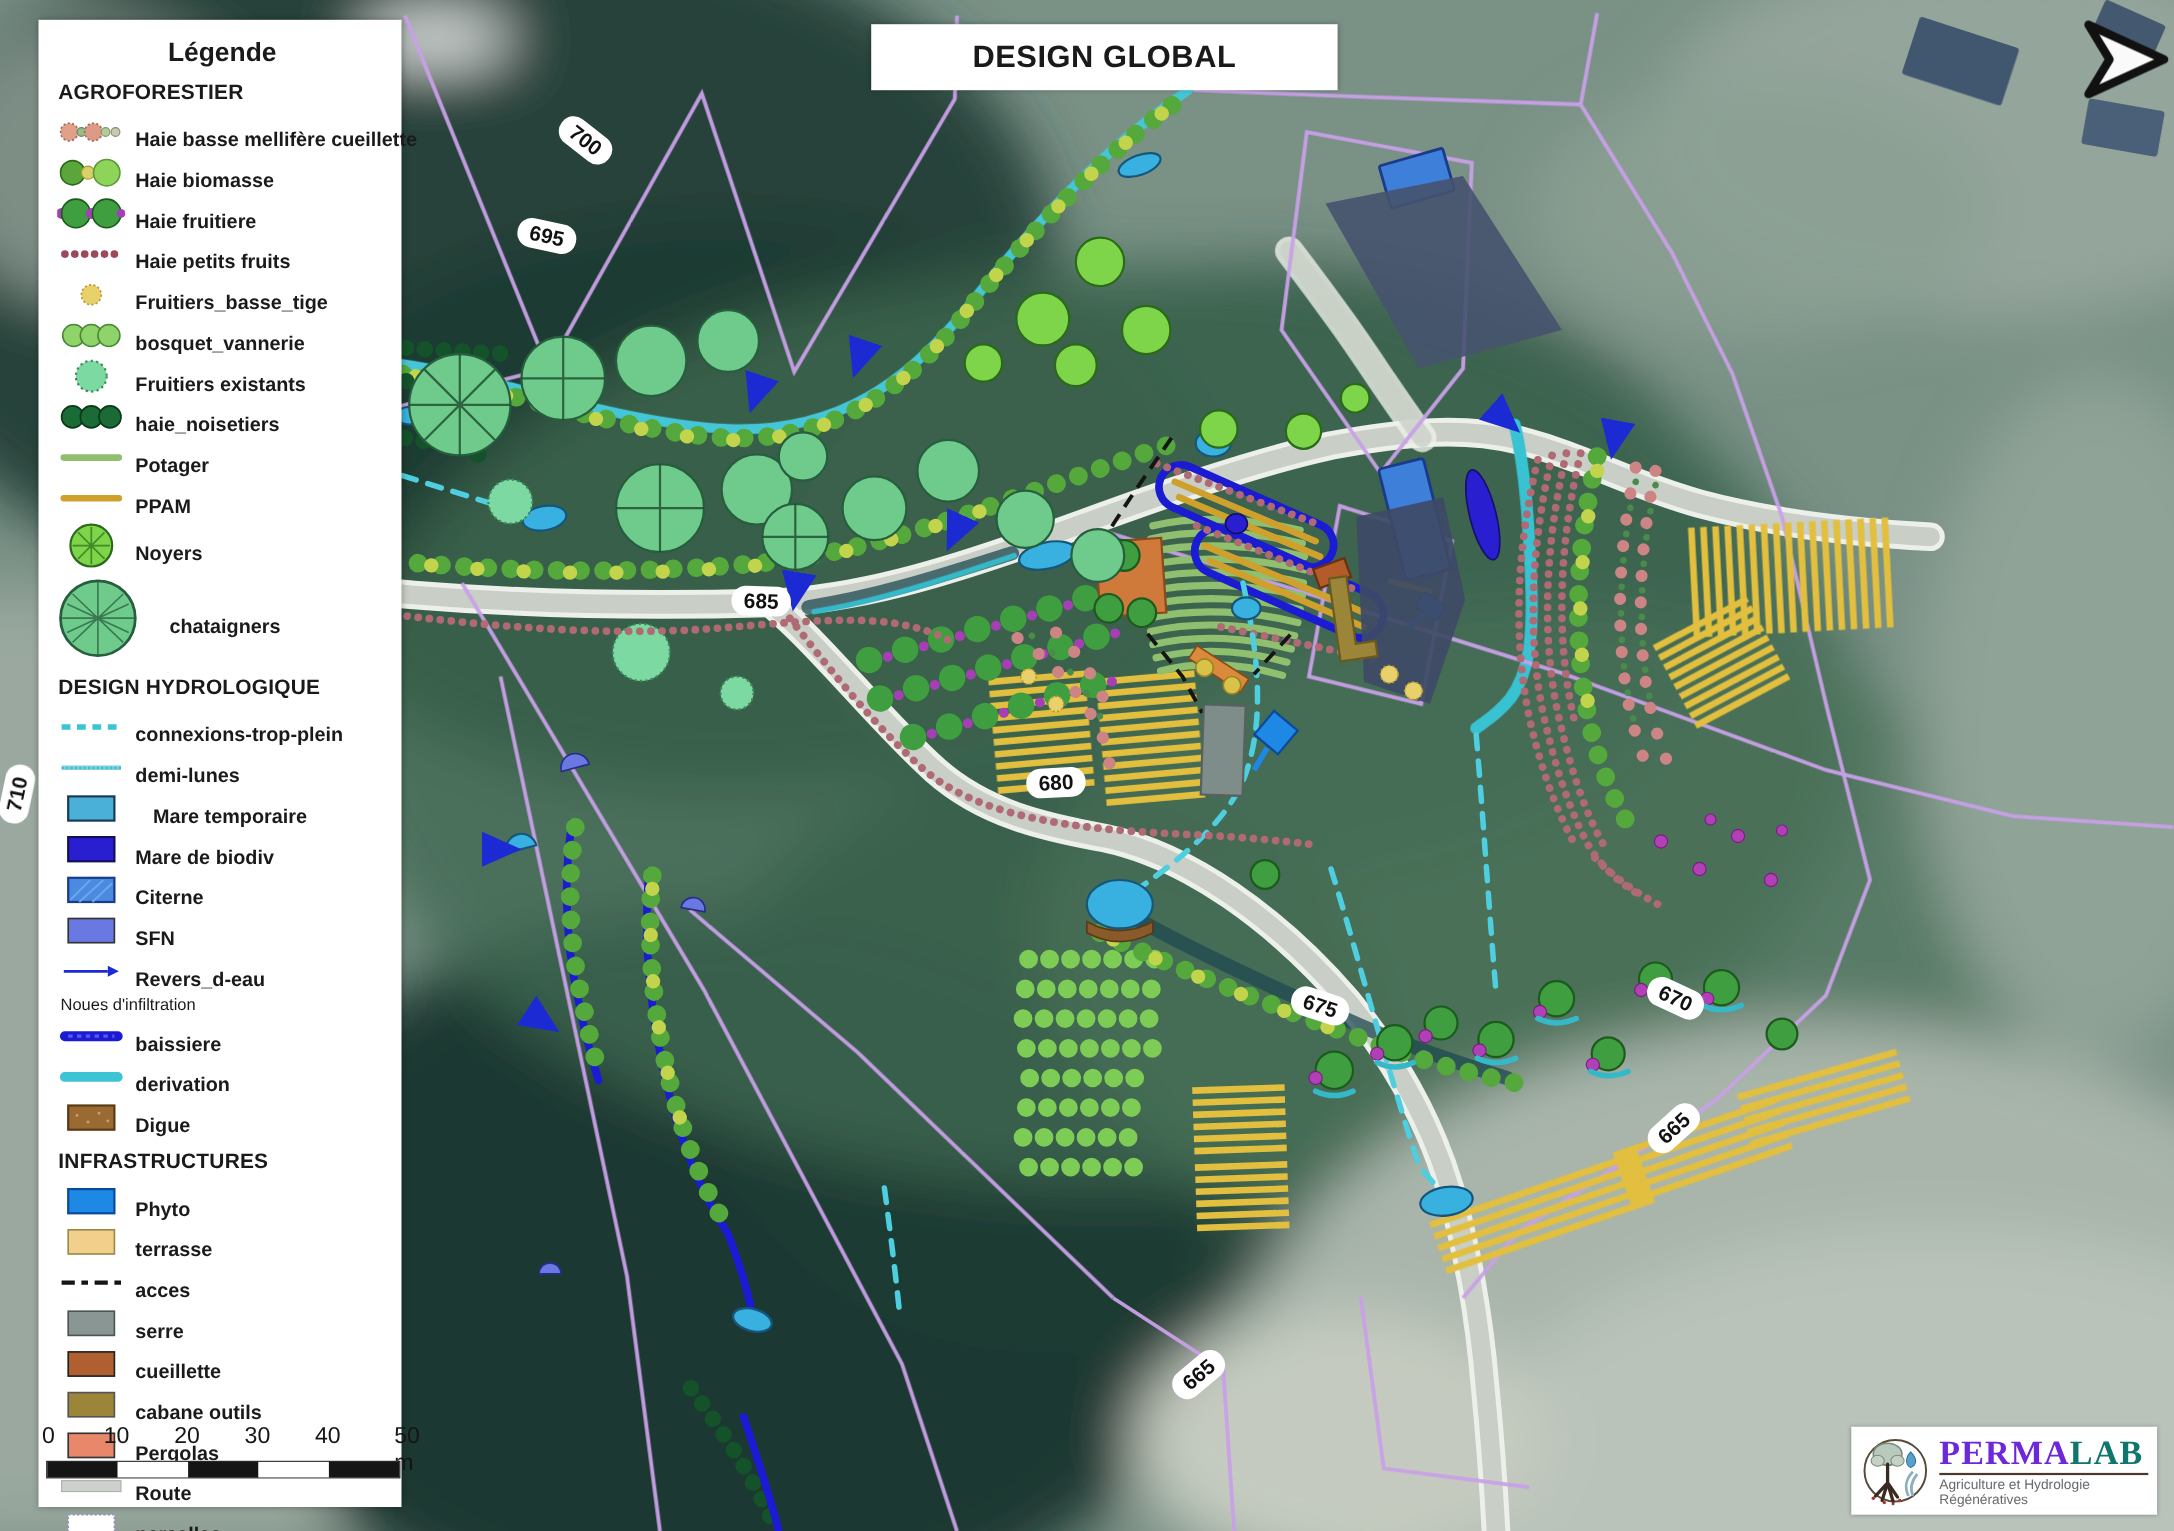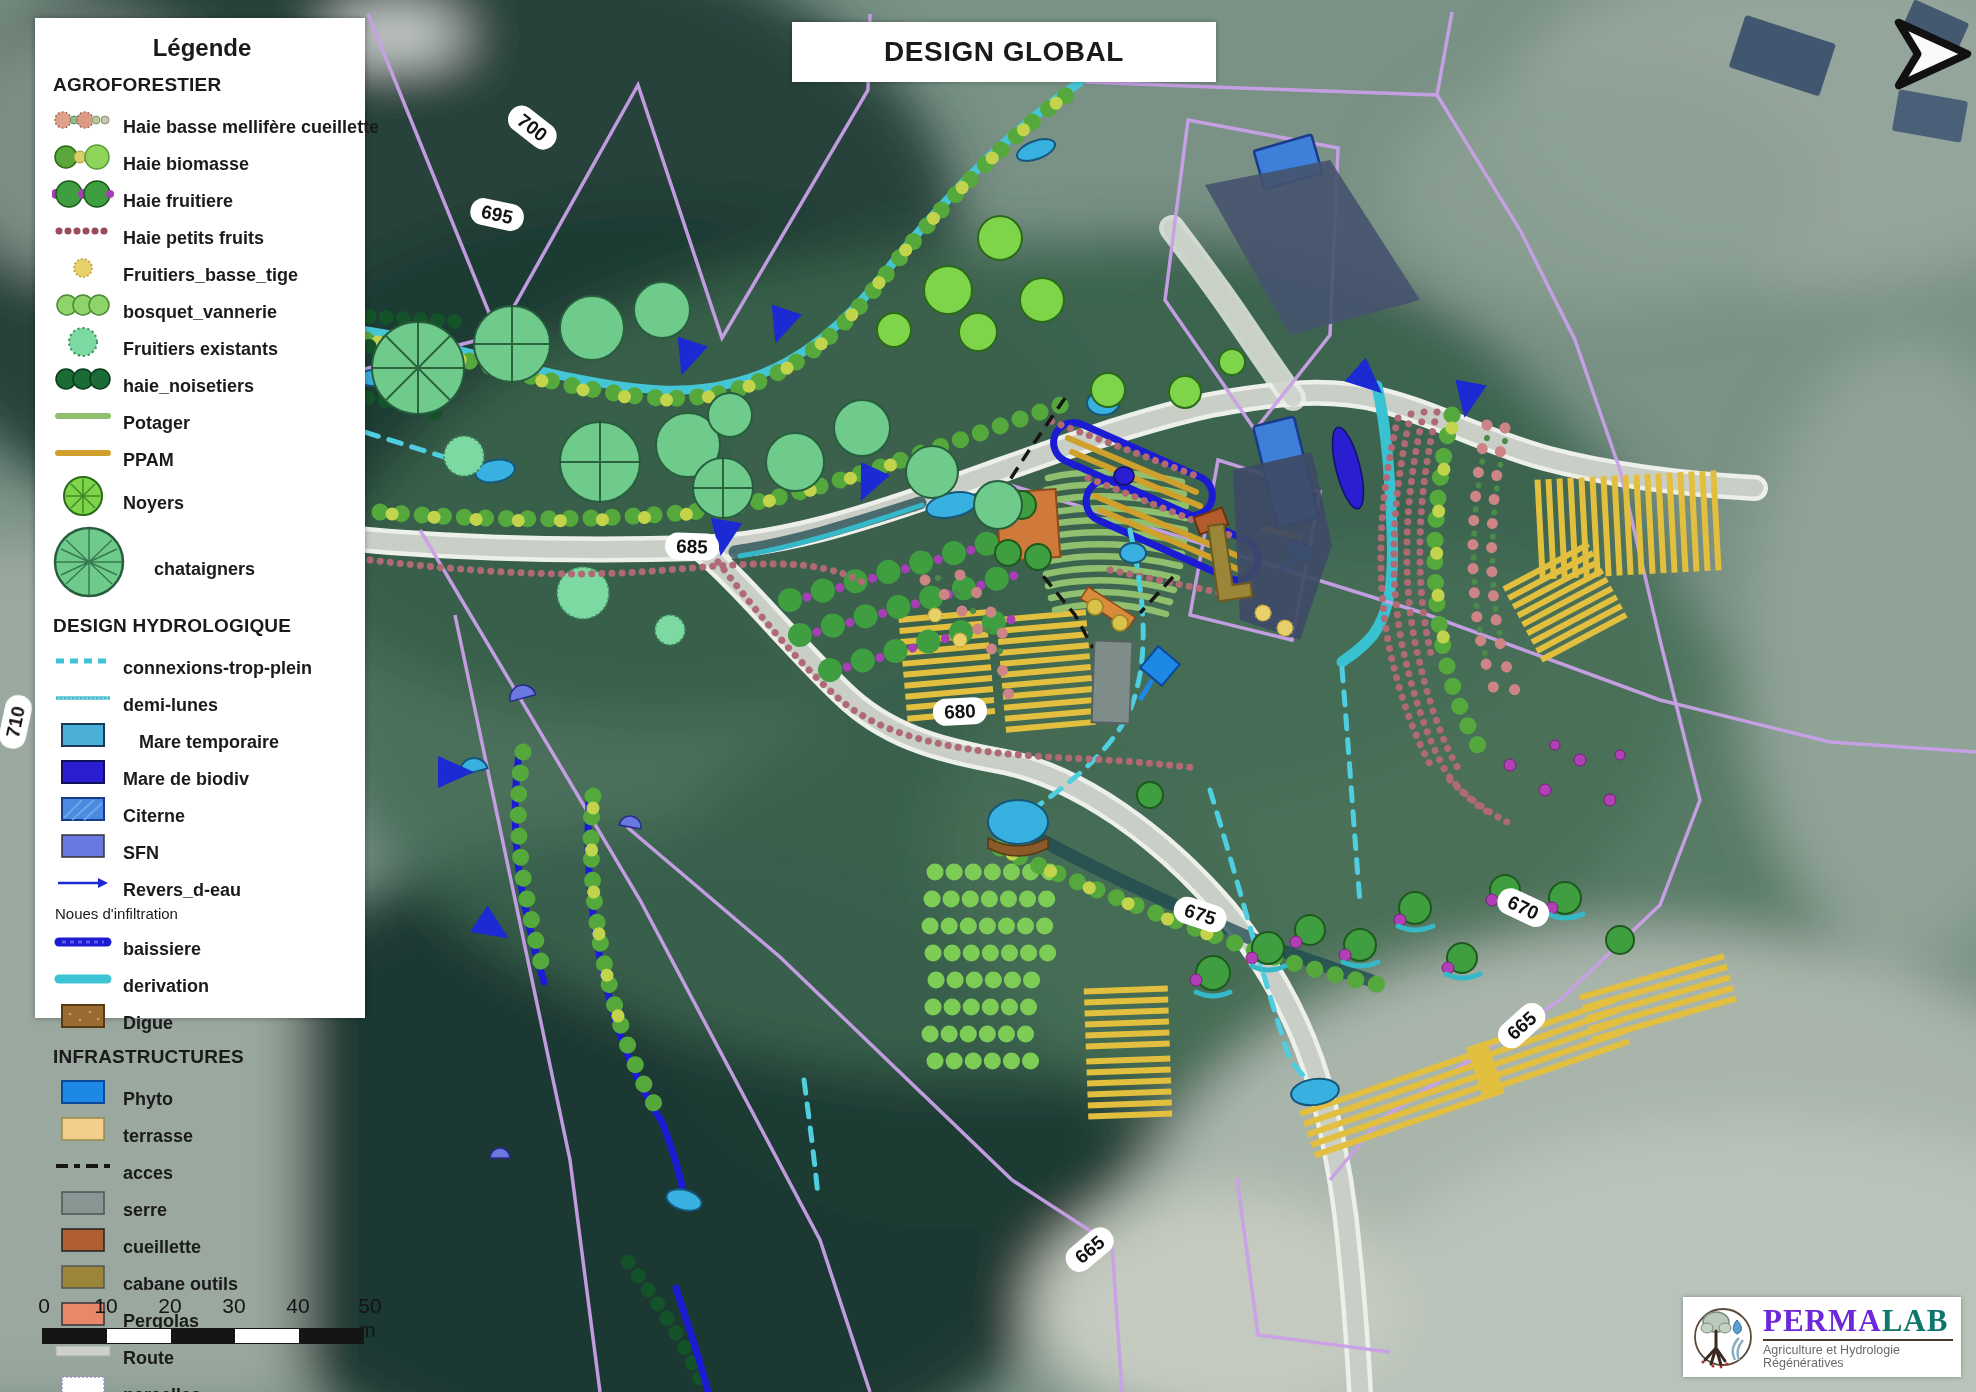--- a/index.html
+++ b/index.html
@@ -34,21 +34,21 @@
   .treeF{fill:#3f9e3f;stroke:#1d5a1d;stroke-width:2;}
   .mag{fill:#b13fb5;stroke:#7a1d80;stroke-width:1;}
   .pondT{fill:#38b0e0;stroke:#15567a;stroke-width:2;}
   .pondB{fill:#2a1fd0;stroke:#140f6a;stroke-width:1.5;}
   .sfn{fill:#6a78e2;stroke:#2a2a8a;stroke-width:1.5;}
   .ray{stroke:#1d4a2d;stroke-width:2;fill:none;opacity:.8;}
   .clabel rect{fill:#fff;}
   .clabel text{font:700 19px "Liberation Sans",sans-serif;fill:#111;text-anchor:middle;}
   .dl{stroke:#35b8c8;stroke-width:5;fill:none;stroke-linecap:round;}
   
-  .legend{position:absolute;left:35px;top:18px;width:330px;height:1000px;background:#fff;
+  .legend{position:absolute;left:35px;top:18px;width:330px;height:1352px;background:#fff;
           box-shadow:0 0 6px rgba(0,0,0,.35);padding:16px 12px 10px 16px;box-sizing:border-box;}
   .legend h1{margin:0 0 6px 0;text-align:center;font-size:24px;font-weight:700;}
   .lg-head{font-size:19px;font-weight:800;margin:12px 0 6px 2px;letter-spacing:.2px;}
   .lg-row{display:flex;align-items:center;gap:8px;min-height:29px;margin-bottom:1px;}
   .lg-ic{flex:0 0 64px;display:flex;justify-content:center;align-items:center;}
   .lg-lb{font-size:18px;font-weight:600;white-space:nowrap;margin-top:15px;}
   .lg-sub{font-size:15px;font-weight:500;margin:4px 0 2px 4px;}
   
   .titlebox{position:absolute;left:792px;top:22px;width:424px;height:60px;background:#fff;
             display:flex;align-items:center;justify-content:center;box-shadow:0 0 5px rgba(0,0,0,.3);}

